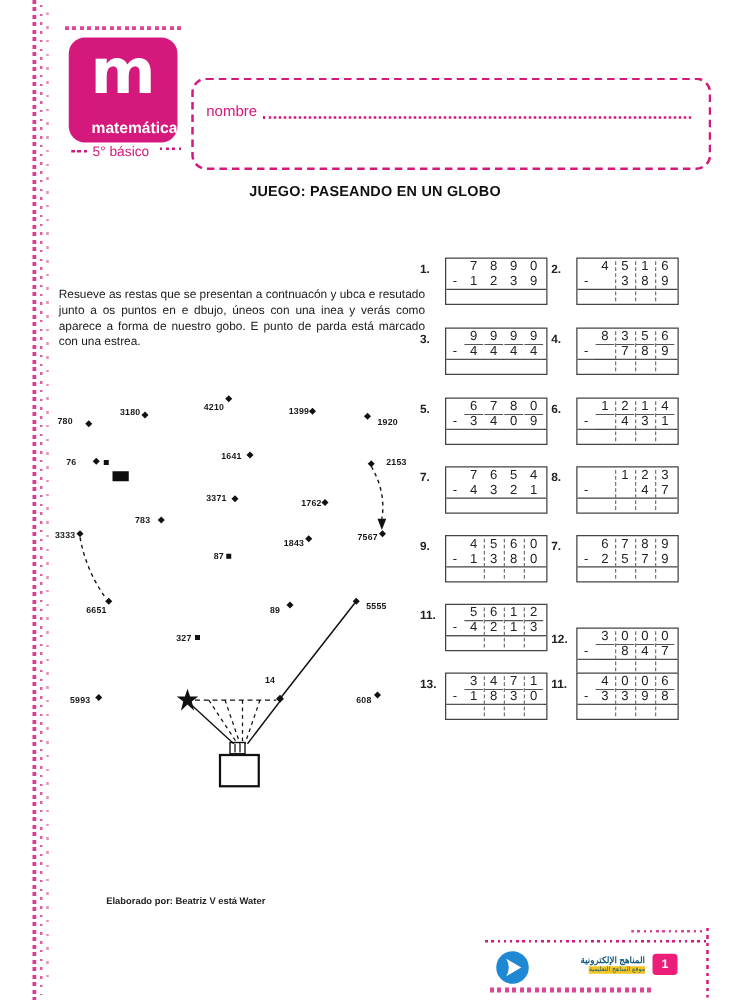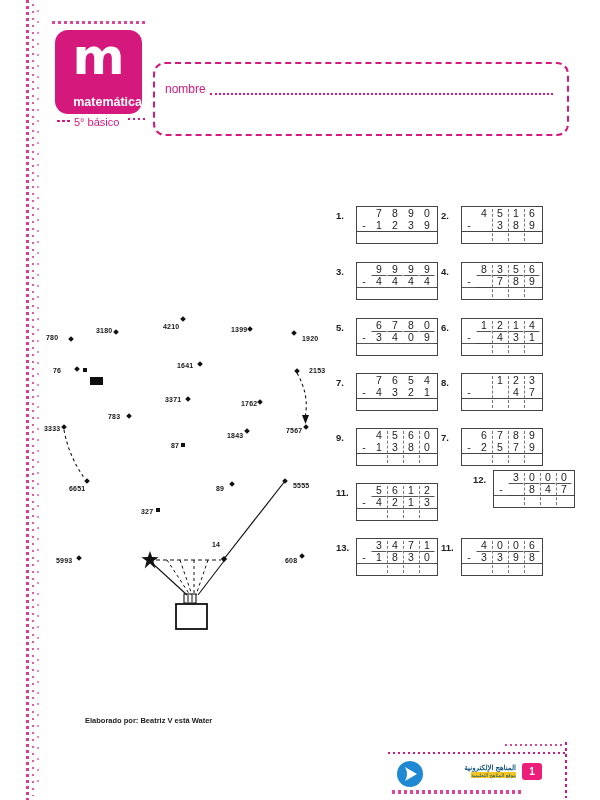--- a/index.html
+++ b/index.html
@@ -82,20 +82,22 @@
   </div>
   <div class="grade">5° básico</div>
 
   <div class="hdrbox">
     <div class="hrow hr1">
       <span>nombre</span>
       <span class="dotline fl1"></span>
     </div>
   </div>
 
+  <div class="title">JUEGO: PASEANDO EN UN GLOBO</div>
+  <div class="p2">Resueve as restas que se presentan a contnuacón y ubca e resutado junto a os puntos en e dbujo, úneos con una inea y verás como aparece a forma de nuestro gobo. E punto de parda está marcado con una estrea.</div>
 
   <div id="problems">
       <div class="prob" style="left: 336px; top: 206px;">
         <span class="pnum">1.</span>
         <div class="pbox">
           <div class="prow">
             <span class="pm"></span>
             <span class="pd f">7</span>
             <span class="pd f">8</span>
             <span class="pd f">9</span>
@@ -325,21 +327,21 @@
             <span class="pd f">2</span>
             <span class="pd f">1</span>
             <span class="pd f">3</span>
           </div>
           <div class="pans"></div>
           <i class="vsep" style="left:30px"></i>
           <i class="vsep" style="left:46px"></i>
           <i class="vsep" style="left:62px"></i>
         </div>
       </div>
-      <div class="prob" style="left: 441px; top: 470px; margin-left: 32px;">
+      <div class="prob" style="left: 441px; top: 502px;">
         <span class="pnum">12.</span>
         <div class="pbox u">
           <div class="prow">
             <span class="pm"></span>
             <span class="pd f">3</span>
             <span class="pd f">0</span>
             <span class="pd f">0</span>
             <span class="pd f">0</span>
           </div>
           <div class="prow">

